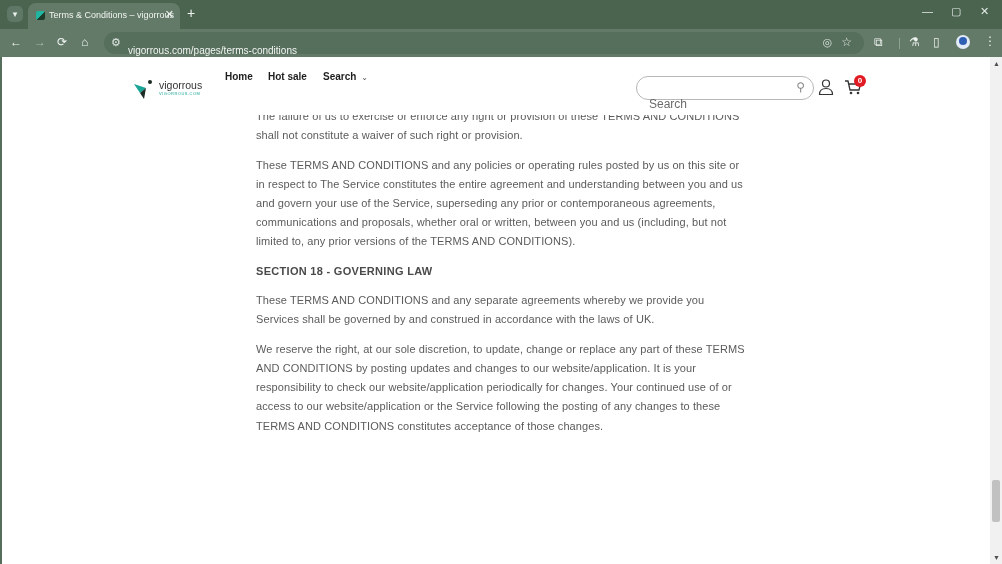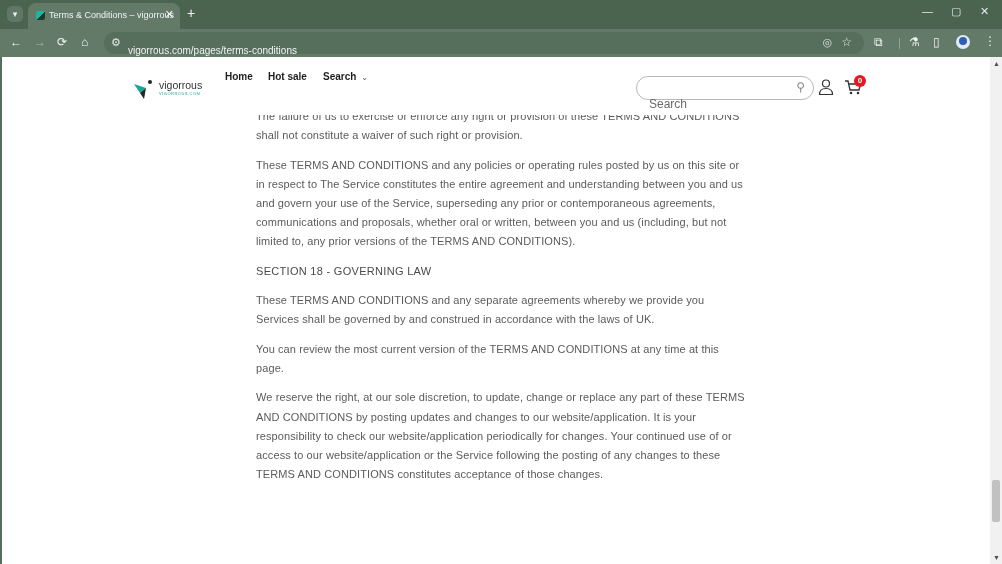--- a/index.html
+++ b/index.html
@@ -45,21 +45,21 @@
   .search-box { position: absolute; left: 634px; top: 19px; width: 178px; height: 24px; border: 1px solid #b8b8b8; border-radius: 12px; background: #fff; }
   .search-input { position: absolute; left: 12px; top: 20px; width: 140px; border: none; outline: none; font-size: 12px; color: #444; background: transparent; font-family: Liberation Sans, sans-serif; }
   .search-input::placeholder { color: #6a6a6a; }
   .search-icon { position: absolute; right: 8px; top: 3px; font-size: 12px; color: #888; }
   .account-icon { position: absolute; left: 816px; top: 21px; width: 16px; height: 18px; }
   .cart-icon { position: absolute; left: 842px; top: 21px; width: 18px; height: 18px; }
   .cart-badge { position: absolute; left: 852px; top: 18px; width: 12px; height: 12px; border-radius: 50%; background: #e01b24; color: #fff; font-size: 8px; text-align: center; line-height: 12px; font-weight: bold; }
   
   .content { position: absolute; left: 254px; top: 50px; width: 490px; font-size: 11px; line-height: 19.2px; color: #5b5b5b; letter-spacing: 0.1px; }
   .content p { margin-bottom: 10.2px; }
-  .content h3 { font-size: 11px; font-weight: normal; color: #4a4a4a; margin-bottom: 10.2px; letter-spacing: 0.3px; line-height: 19.2px; }
+  .content h3 { font-size: 11px; font-weight: bold; color: #4a4a4a; margin-bottom: 10.2px; letter-spacing: 0.3px; line-height: 19.2px; }
 </style>
 </head>
 <body>
 
 <div class="browser">
   <div class="tabstrip">
     <div class="tab-search"><span>▾</span></div>
     <div class="tab">
       <span class="tab-favicon"></span>
       <span class="tab-title">Terms &amp; Conditions – vigorrous</span>
@@ -118,21 +118,20 @@
         <circle cx="14" cy="15" r="1.3" fill="#333"></circle>
       </svg>
       <span class="cart-badge">0</span>
     </div>
 
     <div class="content">
       <p>The failure of us to exercise or enforce any right or provision of these TERMS AND CONDITIONS shall not constitute a waiver of such right or provision.</p>
       <p>These TERMS AND CONDITIONS and any policies or operating rules posted by us on this site or in respect to The Service constitutes the entire agreement and understanding between you and us and govern your use of the Service, superseding any prior or contemporaneous agreements, communications and proposals, whether oral or written, between you and us (including, but not limited to, any prior versions of the TERMS AND CONDITIONS).</p>
       <h3>SECTION 18 - GOVERNING LAW</h3>
       <p>These TERMS AND CONDITIONS and any separate agreements whereby we provide you Services shall be governed by and construed in accordance with the laws of UK.</p>
-      <p>You can review the most current version of the TERMS AND CONDITIONS at any time at this page.</p>
       <p>We reserve the right, at our sole discretion, to update, change or replace any part of these TERMS AND CONDITIONS by posting updates and changes to our website/application. It is your responsibility to check our website/application periodically for changes. Your continued use of or access to our website/application or the Service following the posting of any changes to these TERMS AND CONDITIONS constitutes acceptance of those changes.</p>
     </div>
   </div>
 
   <div class="scrollbar">
     <span class="scroll-up">▲</span>
     <div class="scroll-thumb"></div>
     <span class="scroll-down">▼</span>
   </div>
 </div>

